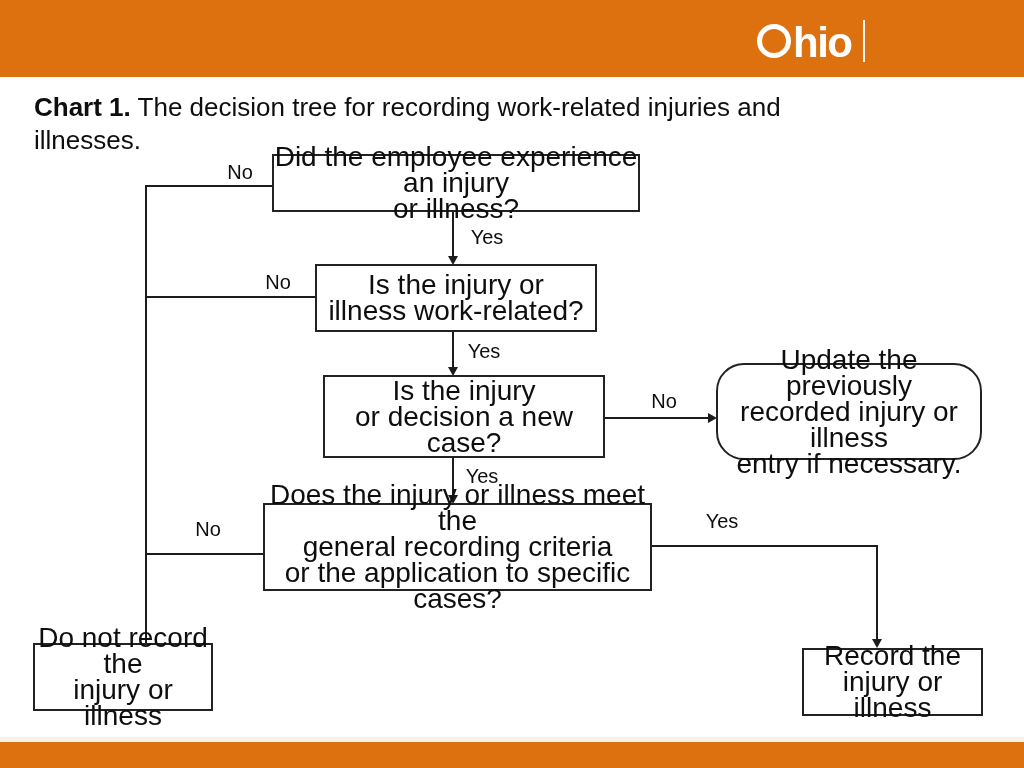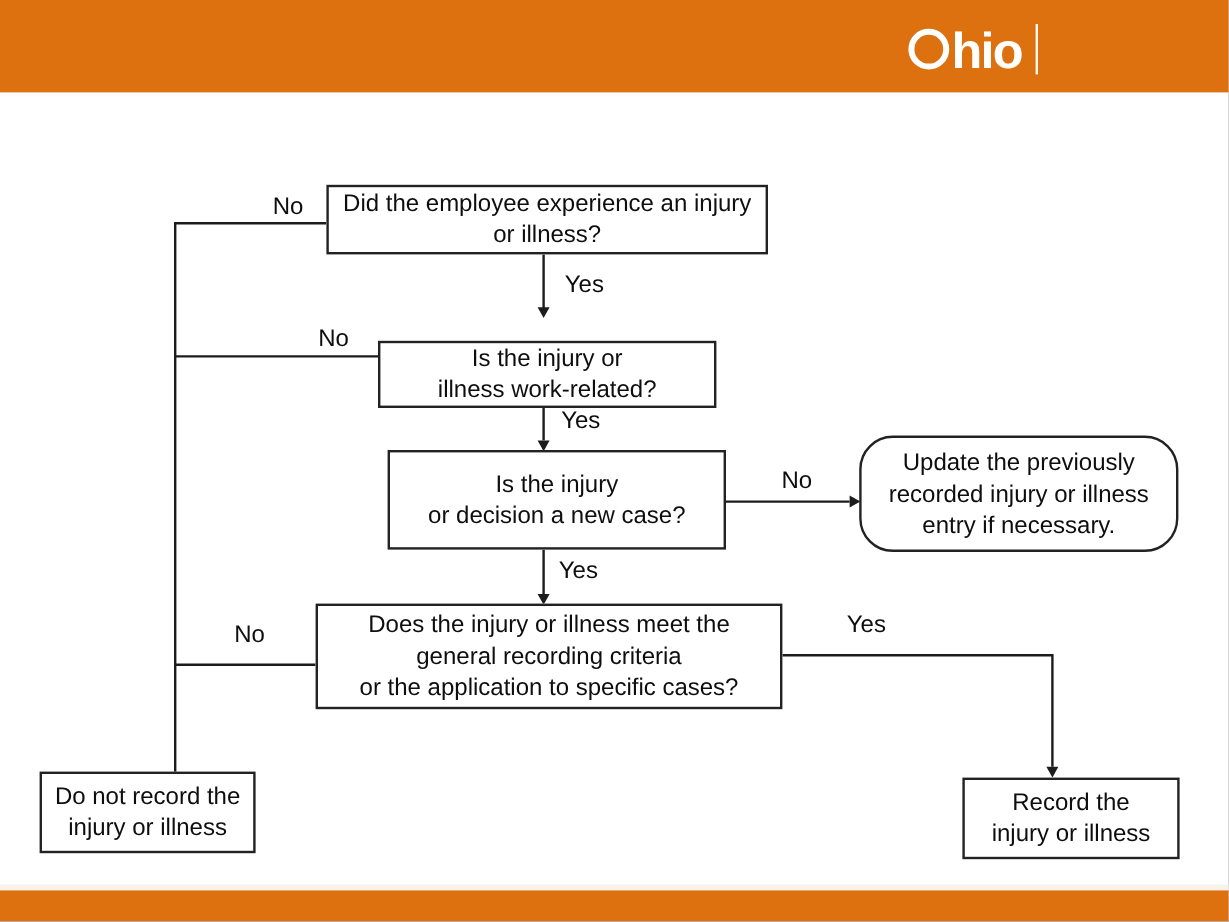--- a/index.html
+++ b/index.html
@@ -22,24 +22,24 @@
   
   .chart-title{position:absolute;left:34px;top:91px;width:860px;font-size:26px;line-height:33px;color:#0e0e0e;}
   .chart-title .prefix{font-weight:bold;}
   
   .connectors{position:absolute;left:0;top:0;pointer-events:none;}
   .connectors path{stroke:var(--line);stroke-width:2;fill:none;}
   .connectors polygon{fill:var(--line);stroke:none;}
   .node{
     position:absolute;box-sizing:border-box;background:#fff;border:2px solid #222;
     display:flex;align-items:center;justify-content:center;text-align:center;
-    font-size:20px;line-height:26px;white-space:pre-line;color:#0e0e0e;
+    font-size:28px;line-height:26px;white-space:pre-line;color:#0e0e0e;
   }
   .n-q1{left:272px;top:154px;width:368px;height:58px;}
-  .n-q2{left:315px;top:264px;width:282px;height:56px;margin-top:20px;}
+  .n-q2{left:315px;top:264px;width:282px;height:68px;}
   .n-q3{left:323px;top:375px;width:282px;height:83px;}
   .n-update{left:716px;top:363px;width:266px;height:97px;border-radius:28px;}
   .n-q4{left:263px;top:503px;width:389px;height:88px;}
   .n-notrecord{left:33px;top:643px;width:180px;height:68px;}
   .n-record{left:802px;top:648px;width:181px;height:68px;}
   .edge-label{
     position:absolute;transform:translateX(-50%);font-size:20px;line-height:22px;color:#0e0e0e;
   }
   .l-no1{left:240px;top:161px;}
   .l-yes1{left:487px;top:226px;}
@@ -61,20 +61,24 @@
   <div class="header-bar">
     <div class="logo">
       <div class="ohio-mark">
         <span class="o-ring"></span>
         <span class="hio">hio</span>
       </div>
       <div class="logo-divider"></div>
     </div>
   </div>
 
+  <div class="chart-title">
+    <span class="prefix">Chart 1.</span>
+    <span>The decision tree for recording work-related injuries and illnesses.</span>
+  </div>
 
   <svg class="connectors" width="1024" height="768">
     <path d="M272 186 H146 V649"></path>
     <polygon points="146,658 141,649 151,649"></polygon>
     <path d="M315 297 H146"></path>
     <path d="M263 554 H146"></path>
     <path d="M453 212 V257"></path>
     <polygon points="453,265 448,256 458,256"></polygon>
     <path d="M453 332 V367"></path>
     <polygon points="453,376 448,367 458,367"></polygon>

